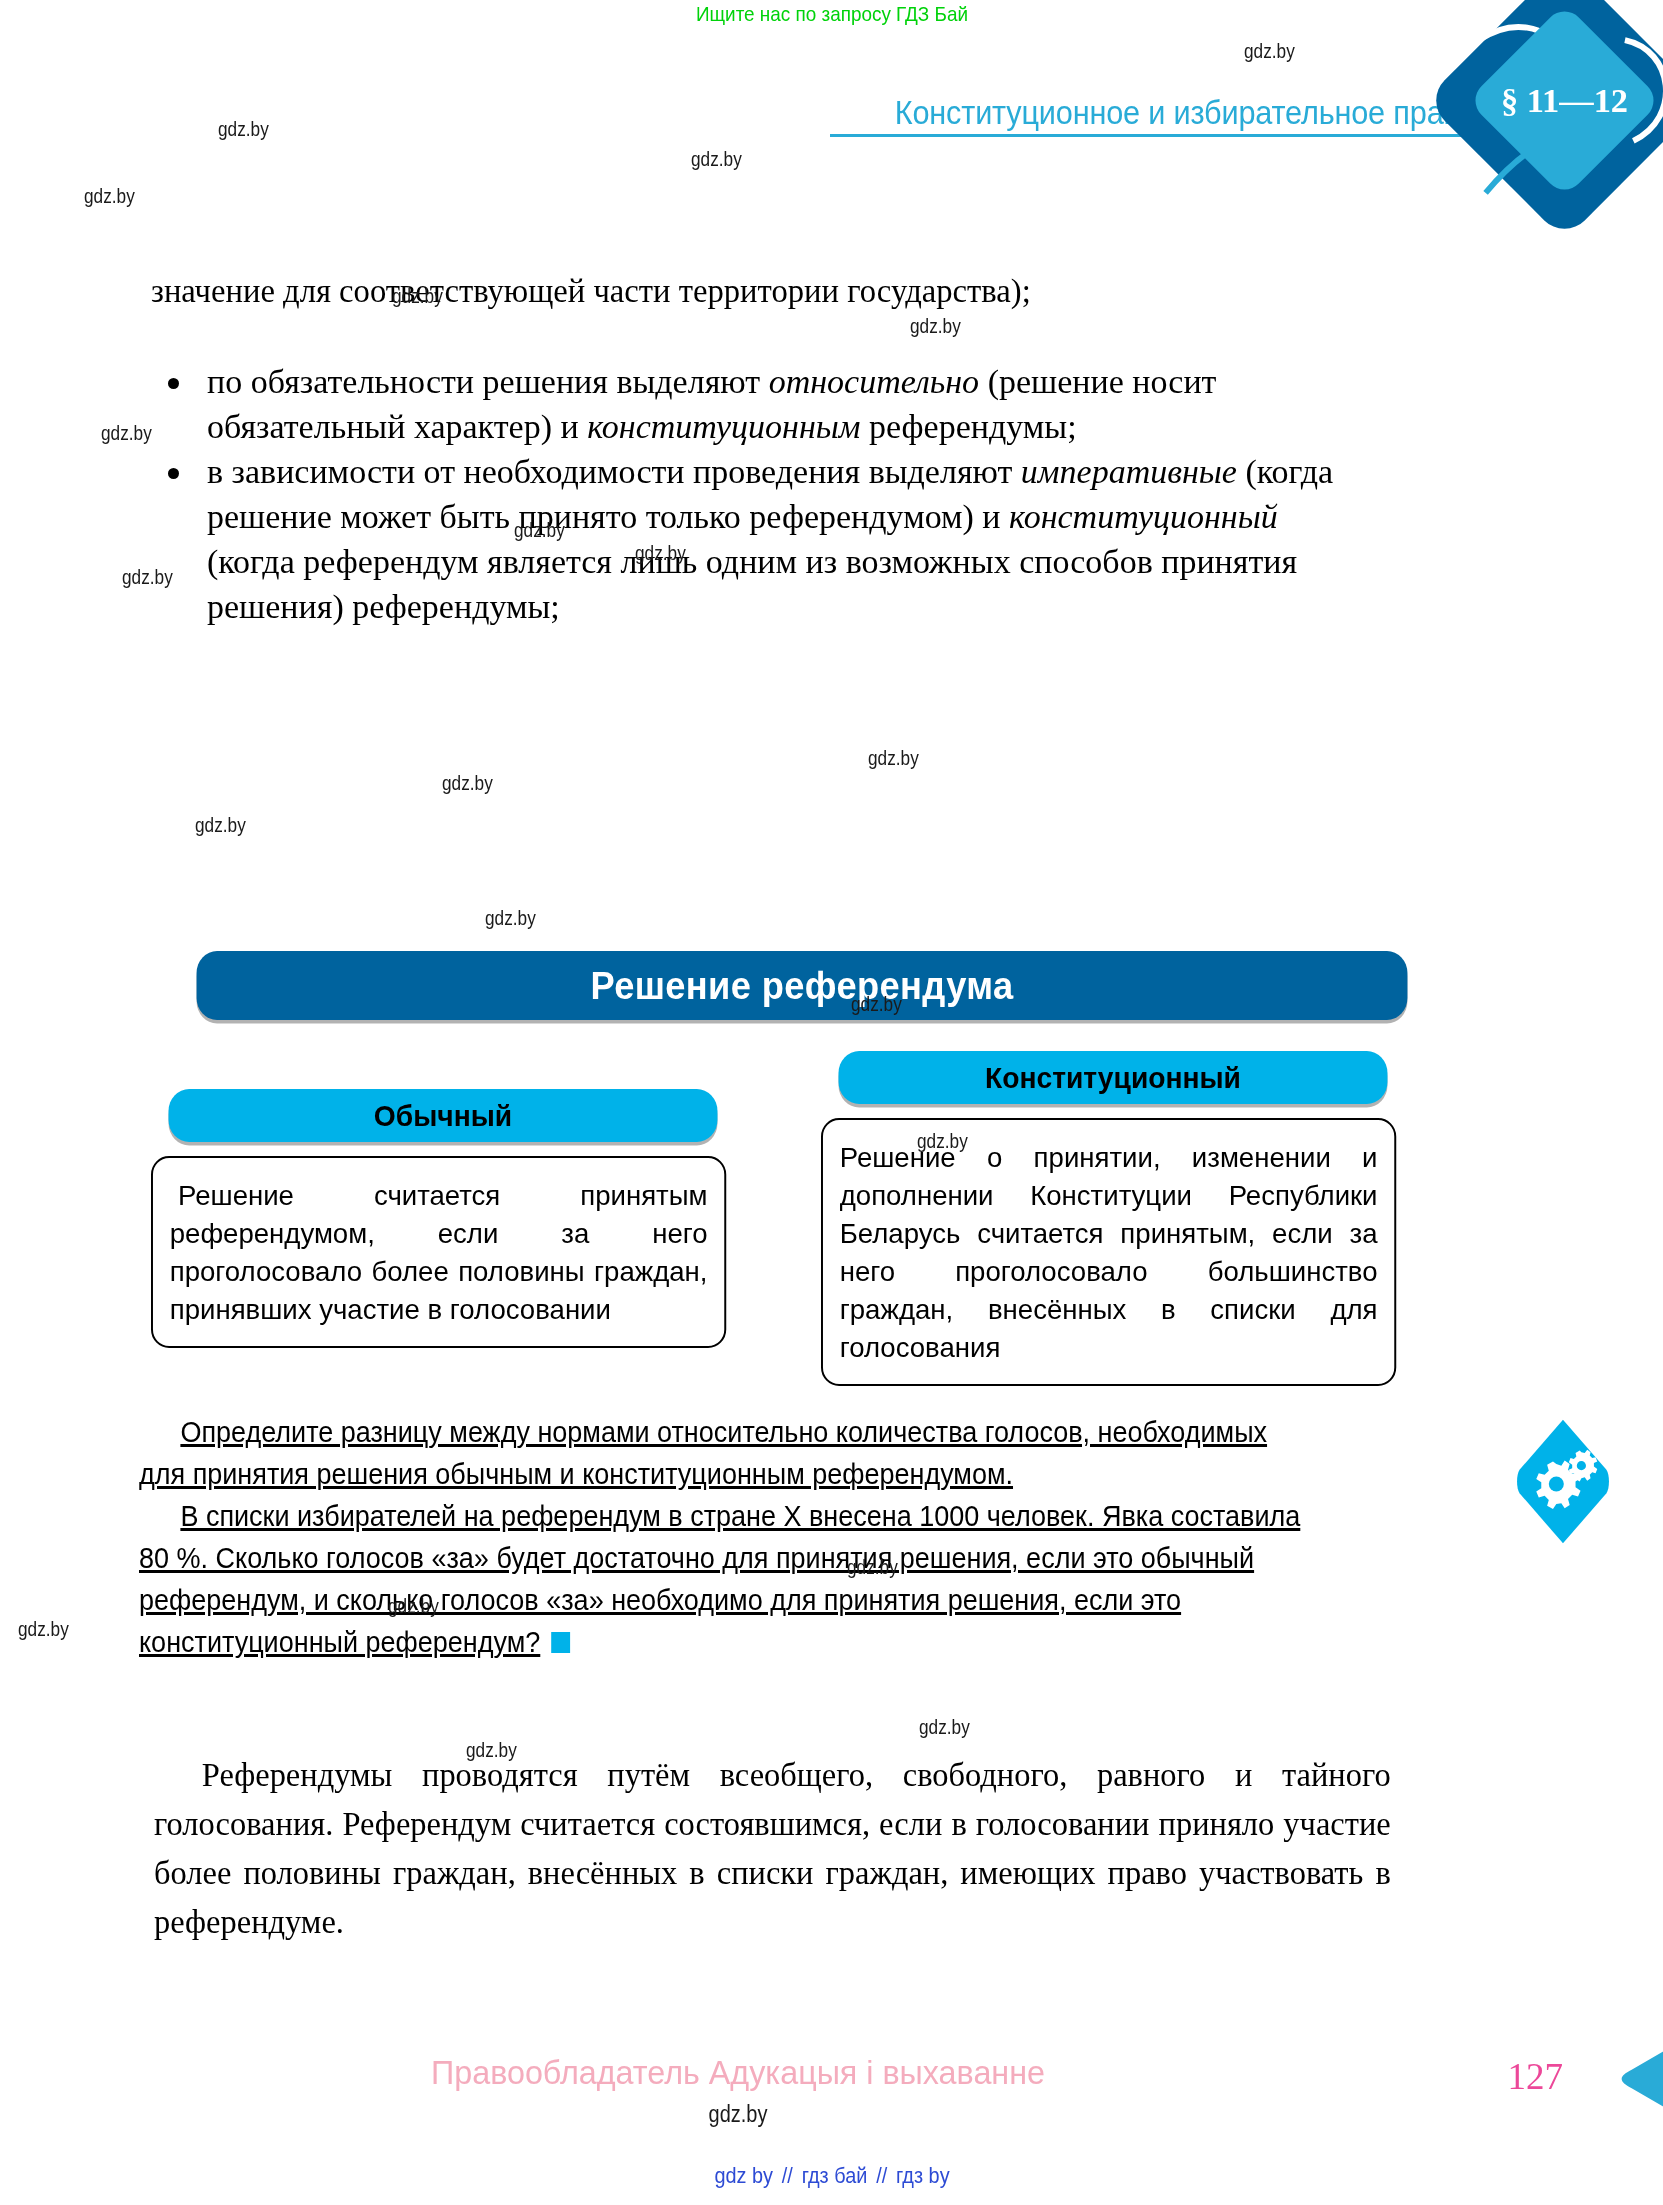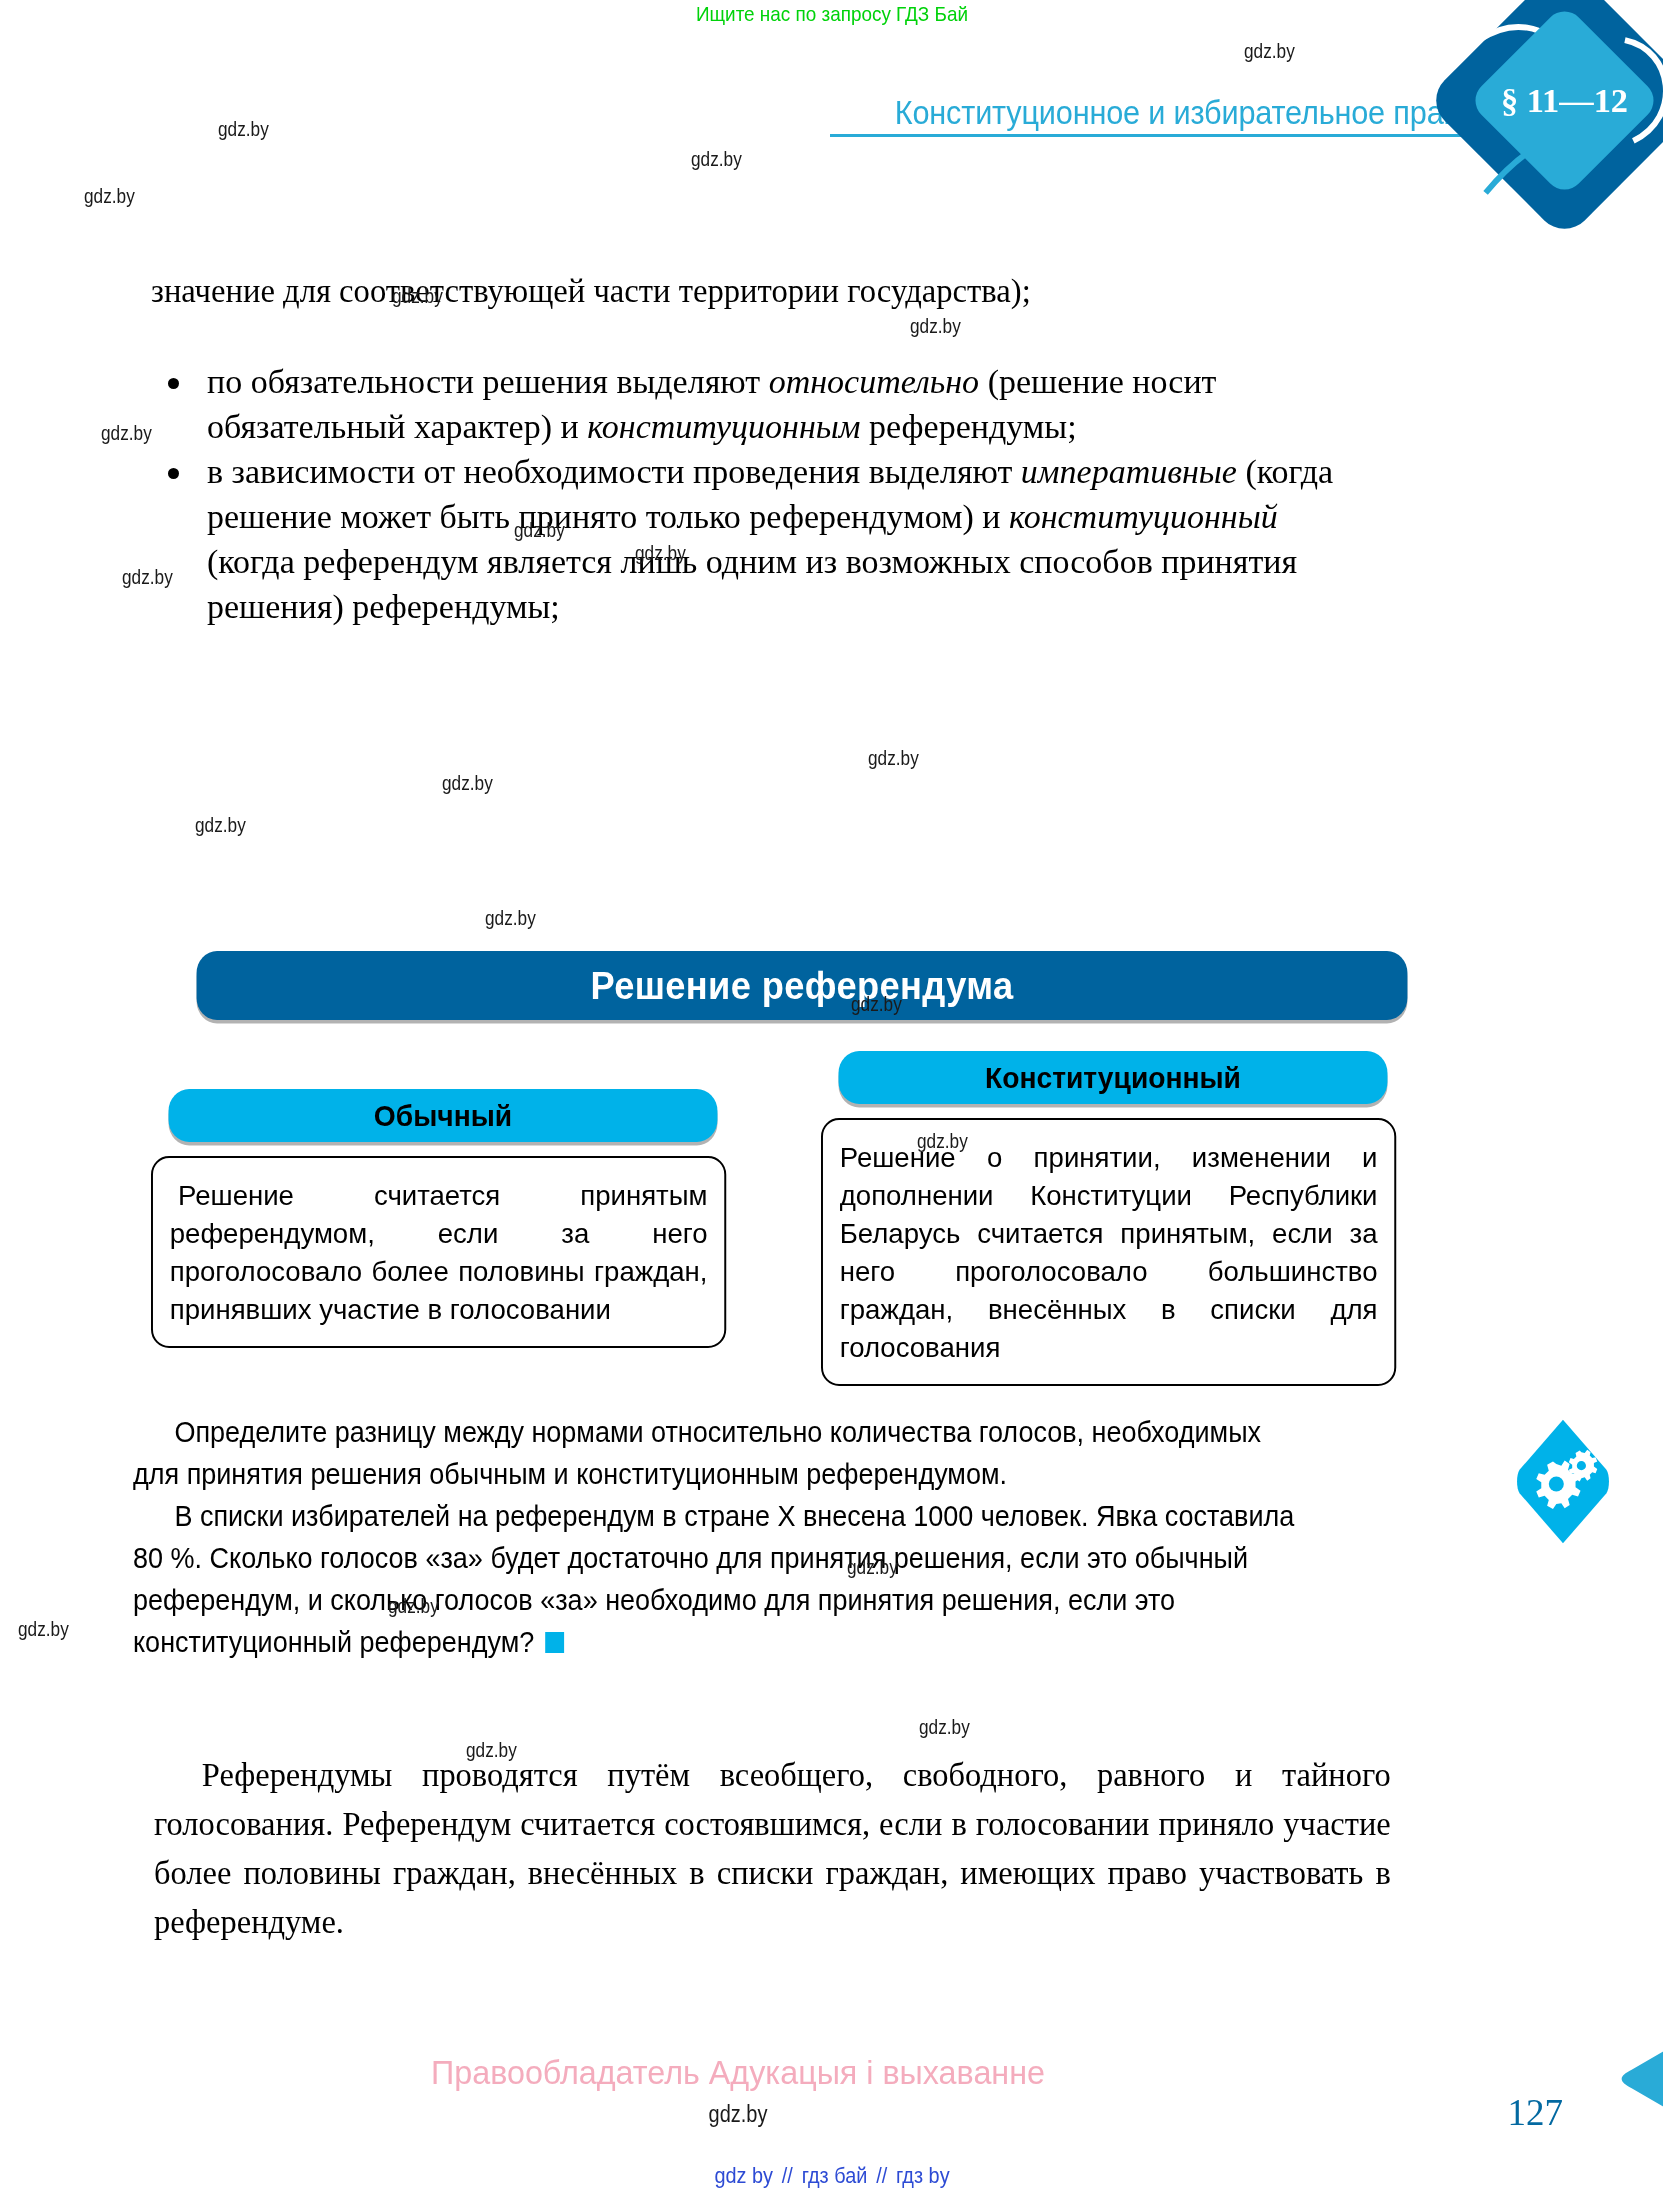--- a/index.html
+++ b/index.html
@@ -140,21 +140,21 @@
     text-align: justify;
     text-justify: inter-word;
     min-height: 191px;
     transform: scaleX(0.985);
     transform-origin: left top;
   }
   .note.tall { min-height: 232px; }
   .note-first-indent { display:inline-block; width: 8.4px; }
 
   
-  .tasks { position: absolute; left: 133px; top: 1411px; width: 1295px; }
+  .tasks { position: absolute; left: 139px; top: 1411px; width: 1295px; text-decoration: underline; }
   .task {
     font-family: "Liberation Sans", sans-serif;
     font-size: 30px;
     line-height: 42px;
     color: #000;
     text-align: left;
     transform: scaleX(0.9);
     transform-origin: left top;
     text-indent: 46px;
   }
@@ -186,22 +186,21 @@
     font-family: "Liberation Sans", sans-serif;
     font-size: 34px;
     color: #F4ACBD;
     transform: scaleX(0.95);
   }
   .page-num {
     position: absolute; right: 101px; top: 2055px;
     font-family: "Liberation Serif", serif;
     font-size: 37px;
     font-weight: normal;
-    color: #0369a1;
-    margin-top: 36px;
+    color: #ec4899;
   }
   .foot-wm {
     position: absolute; left: 0; top: 2101px; width: 1476px;
     text-align: center;
     font-family: "Liberation Sans", sans-serif;
     font-size: 23.5px;
     color: #1a1a1a;
     transform: scaleX(0.85);
   }
   .foot-links {

